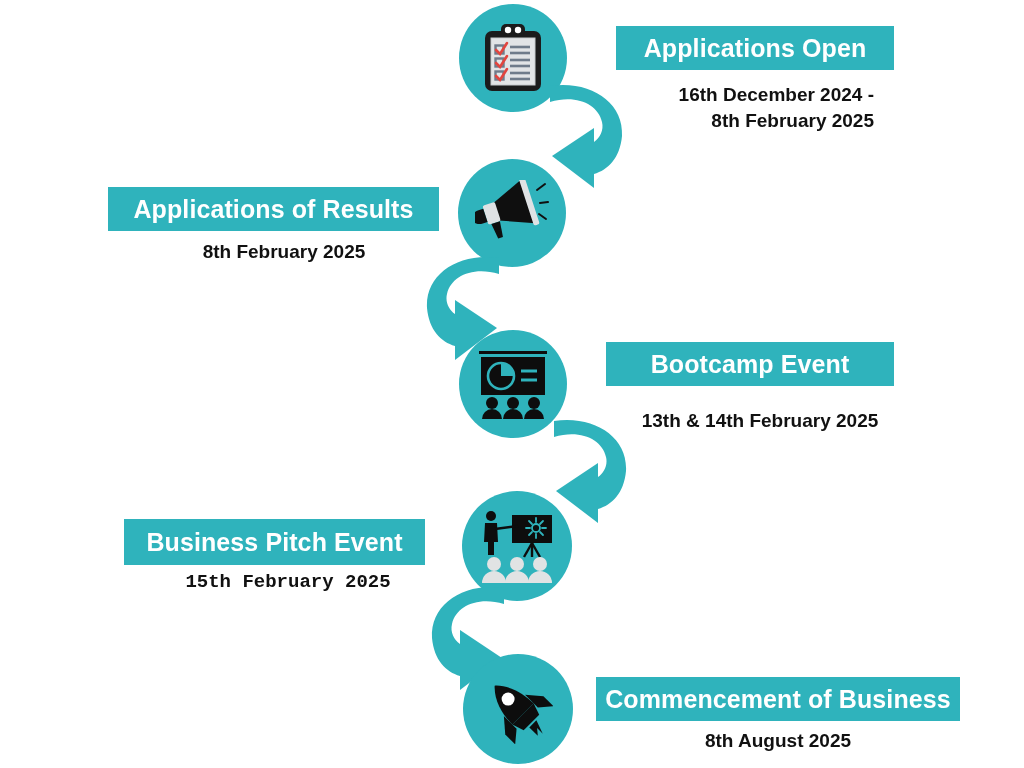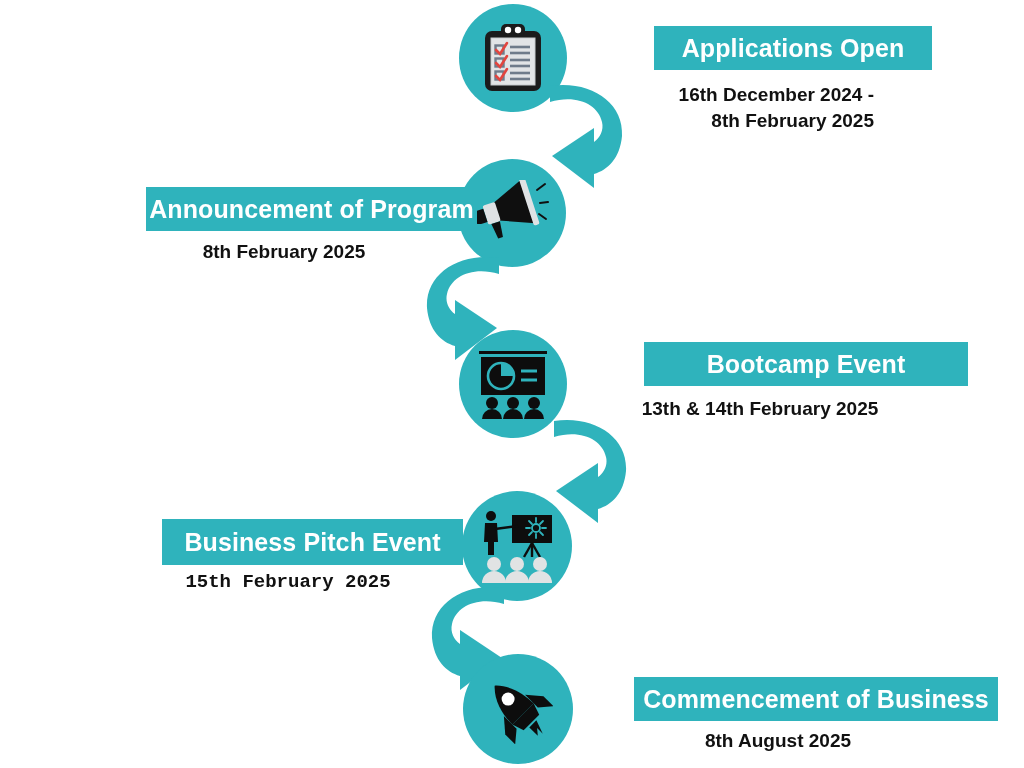--- a/index.html
+++ b/index.html
@@ -41,21 +41,20 @@
   .label-bar {
     position: absolute;
     background: #2fb3bc;
     color: #ffffff;
     font-weight: bold;
     display: flex;
     align-items: center;
     justify-content: center;
     white-space: nowrap;
     letter-spacing: 0.1px;
-    margin-left: 38px;
   }
 
   .date-text {
     position: absolute;
     color: #111111;
     font-weight: bold;
     font-size: 19px;
     line-height: 26px;
     white-space: pre-line;
   }
@@ -144,21 +143,21 @@
           <g stroke="#101010" stroke-width="2" stroke-linecap="round">
             <line x1="62" y1="10" x2="70" y2="4"></line>
             <line x1="65" y1="23" x2="73" y2="22"></line>
             <line x1="64" y1="34" x2="71" y2="39"></line>
           </g>
         </svg>
       </span>
     </div>
 
     <div class="label-bar" style="left:108px; top:187px; width:331px; height:44px; font-size:25px;">
-      <span>Announcement of Program</span>
+      <span>Applications of Results</span>
     </div>
 
     <div class="date-text date-center" style="left:114px; top:239px; width:340px;">8th February 2025</div>
   </div>
 
   <div class="arrow" style="left:405px; top:252px;">
     <svg width="120" height="110" viewBox="0 0 120 110">
       <g transform="translate(120,0) scale(-1,1)">
         <path d="M26 6
                  C 66 0, 100 22, 98 56
@@ -192,25 +191,25 @@
             <path d="M7 70 a10 10 0 0 1 20 0 Z"></path>
             <circle cx="38" cy="54" r="6"></circle>
             <path d="M28 70 a10 10 0 0 1 20 0 Z"></path>
             <circle cx="59" cy="54" r="6"></circle>
             <path d="M49 70 a10 10 0 0 1 20 0 Z"></path>
           </g>
         </svg>
       </span>
     </div>
 
-    <div class="label-bar" style="left:606px; top:342px; width:324px; height:44px; font-size:25px;">
+    <div class="label-bar" style="left:606px; top:342px; width:288px; height:44px; font-size:25px;">
       <span>Bootcamp Event</span>
     </div>
 
-    <div class="date-text date-center" style="left:600px; top:396px; width:320px;">13th &amp; 14th February 2025</div>
+    <div class="date-text date-center" style="left:600px; top:408px; width:320px;">13th &amp; 14th February 2025</div>
   </div>
 
   <div class="arrow" style="left:528px; top:415px;">
     <svg width="120" height="110" viewBox="0 0 120 110">
       <path d="M26 6
                C 66 0, 100 22, 98 56
                C 96 78, 84 90, 70 94
                L 70 108
                L 28 76
                L 70 48

